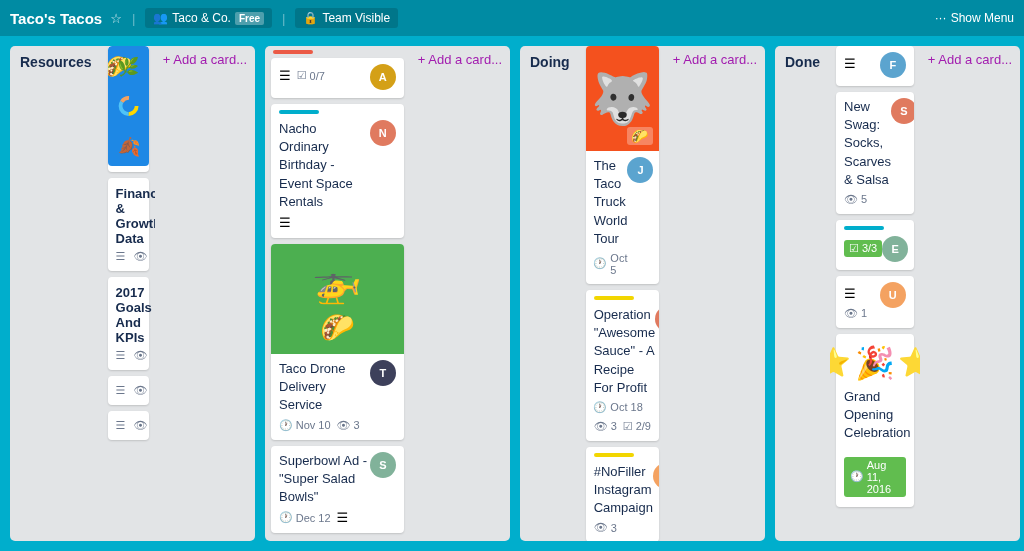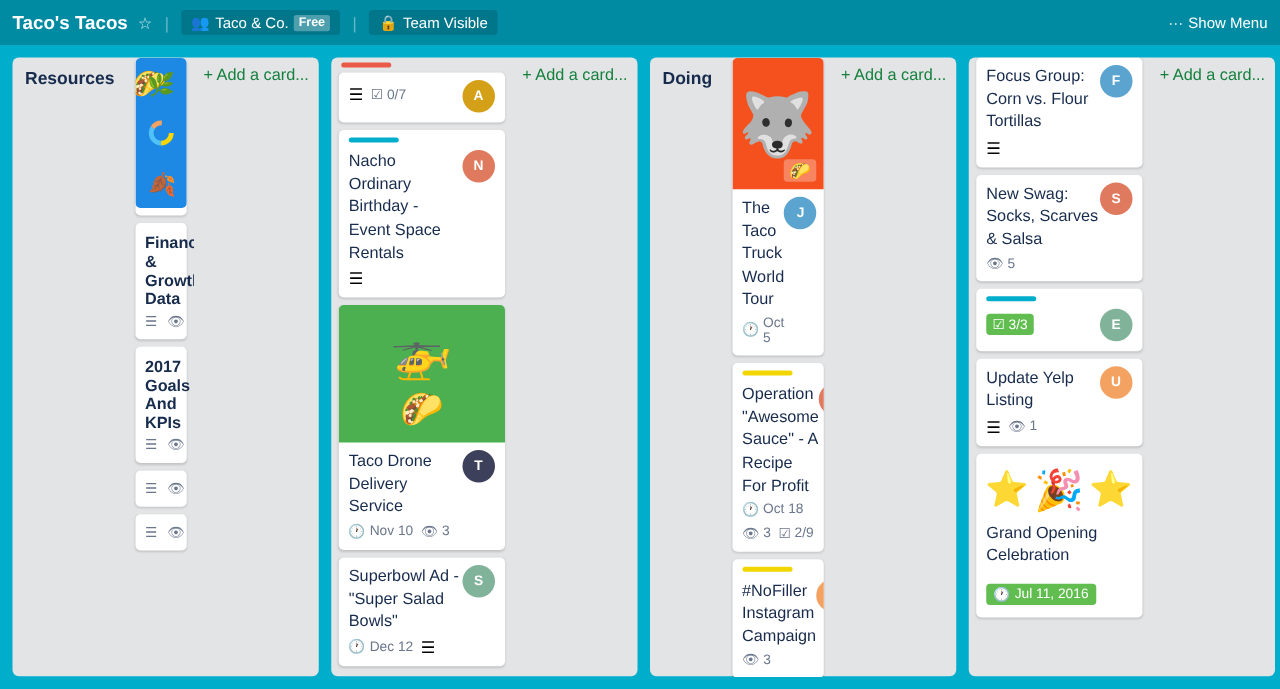--- a/index.html
+++ b/index.html
@@ -79,21 +79,21 @@
     }
     .col-body {
       padding: 0 6px;
       overflow-y: auto;
       flex: 1;
     }
     .col-body::-webkit-scrollbar { width: 4px; }
     .col-body::-webkit-scrollbar-thumb { background: #ccc; border-radius: 2px; }
     .col-footer {
       padding: 6px 8px;
-      color: #15803d;
+      color: #a21caf;
       font-size: 13px;
       cursor: pointer;
       flex-shrink: 0;
       text-align: right;
     }
     
     .card {
       background: white;
       border-radius: 4px;
       margin-bottom: 6px;
@@ -452,27 +452,27 @@
             </div>
             <div class="card-avatar" style="background:#264653;">G</div>
           </div>
         </div>
       </div>
     </div>
     <div class="col-footer">+ Add a card...</div>
   </div>
 
   <div class="column">
+    <div class="col-header">Done</div>
     <div class="col-body">
 
       <div class="card">
         <div class="card-body">
           <div class="card-row">
             <div class="card-content">
-              <div class="card-title">Focus Group: Corn vs. Flour Tortillas</div>
               <div class="card-meta">
                 <span>☰</span>
               </div>
             </div>
             <div class="card-avatar" style="background:#5BA4CF;">F</div>
           </div>
         </div>
       </div>
 
       <div class="card">
@@ -506,21 +506,20 @@
             </div>
             <div class="card-avatar" style="background:#81B29A;">E</div>
           </div>
         </div>
       </div>
 
       <div class="card">
         <div class="card-body">
           <div class="card-row">
             <div class="card-content">
-              <div class="card-title">Update Yelp Listing</div>
               <div class="card-meta">
                 <span>☰</span>
                 <span class="card-meta-item">
                   <span>👁</span>
                   <span>1</span>
                 </span>
               </div>
             </div>
             <div class="card-avatar" style="background:#F4A261;">U</div>
           </div>
@@ -530,21 +529,21 @@
       <div class="celebration-card">
         <div class="star-row">
           <span>⭐</span>
           <span style="font-size:32px;">🎉</span>
           <span>⭐</span>
         </div>
         <div class="card-title">Grand Opening Celebration</div>
         <div class="card-meta">
           <span class="green-badge">
             <span>🕐</span>
-            <span>Jul 11, 2016</span>
+            <span>Aug 11, 2016</span>
           </span>
         </div>
       </div>
     </div>
     <div class="col-footer">+ Add a card...</div>
   </div>
 
 </div>
 
 </body></html>

